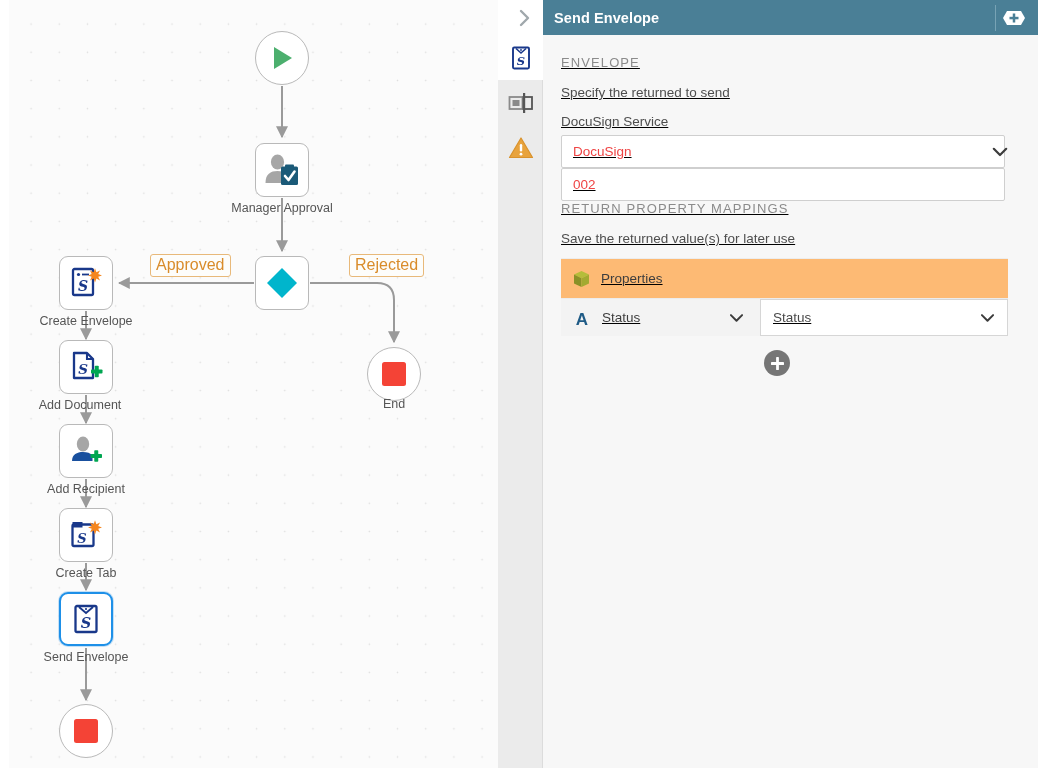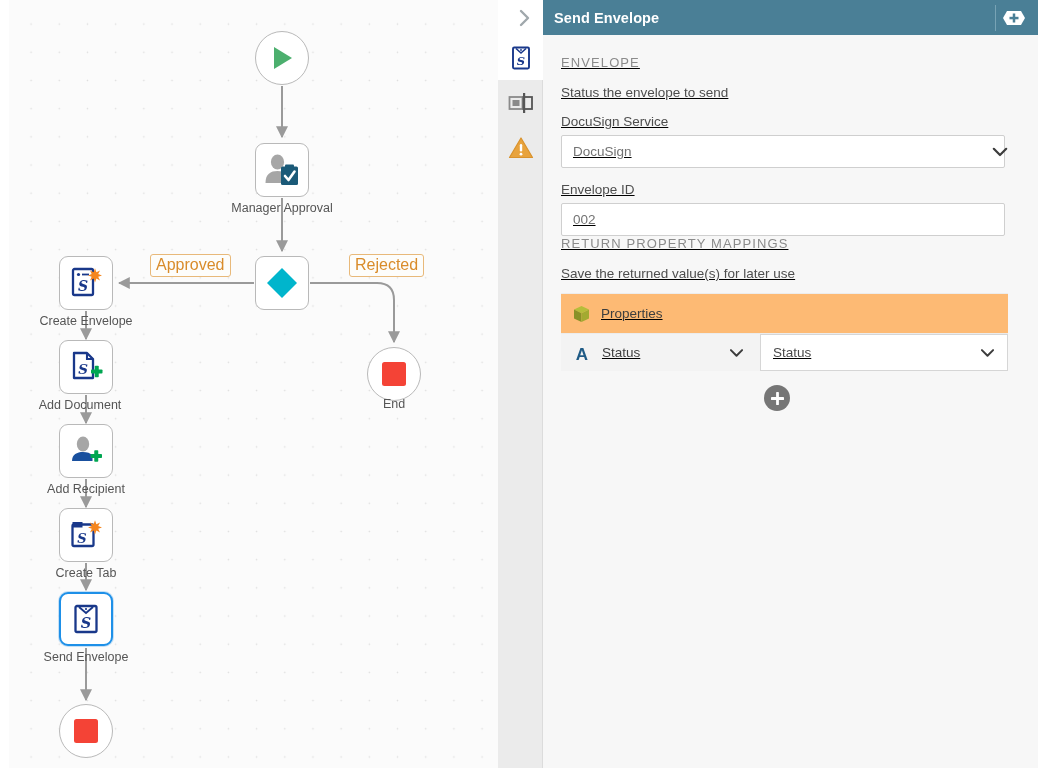--- a/index.html
+++ b/index.html
@@ -153,21 +153,21 @@
     margin: 14px 0 6px 0;
   }
   .sel-wrap { position: relative; }
   .form-select, .form-input {
     width: 444px; height: 33px;
     background: #ffffff;
     border: 1px solid #cfcfcf;
     border-radius: 2px;
     font-family: "Liberation Sans", sans-serif;
     font-size: 13.5px;
-    color: #737373;
+    color: #ef4444;
     padding: 0 30px 0 11px;
     display: flex; align-items: center;
     cursor: pointer;
   }
   .form-input { cursor: text; }
   .chev {
     position: absolute; right: 12px; top: 50%;
     transform: translateY(-50%);
     pointer-events: none;
   }
@@ -425,31 +425,30 @@
           <rect x="11.8" y="8" width="2.4" height="7.5" rx="1.2" fill="#ffffff"></rect>
           <circle cx="13" cy="18.2" r="1.4" fill="#ffffff"></circle>
         </svg>
       </div>
     </div>
 
     <div id="panel-body">
 
       <div class="section-title">ENVELOPE</div>
 
-      <div class="section-sub">Status the envelope to send</div>
+      <div class="section-sub">Specify the returned to send</div>
 
       <div class="field-label">DocuSign Service</div>
       <div class="sel-wrap">
         <div class="form-select">DocuSign</div>
         <svg class="chev" width="16" height="10" viewBox="0 0 16 10">
           <path d="M1.8,1.8 L8,8 L14.2,1.8" fill="none" stroke="#3c3c3c" stroke-width="2.2" stroke-linecap="round" stroke-linejoin="round"></path>
         </svg>
       </div>
 
-      <div class="field-label">Envelope ID</div>
       <div class="form-input">002</div>
 
       <div class="section-title" style="">RETURN PROPERTY MAPPINGS</div>
 
       <div class="section-sub" style="margin-bottom:12px;">Save the returned value(s) for later use</div>
 
       <div id="mapping-box">
 
         <div class="map-head-row">
           <svg width="17" height="18" viewBox="0 0 17 18">

